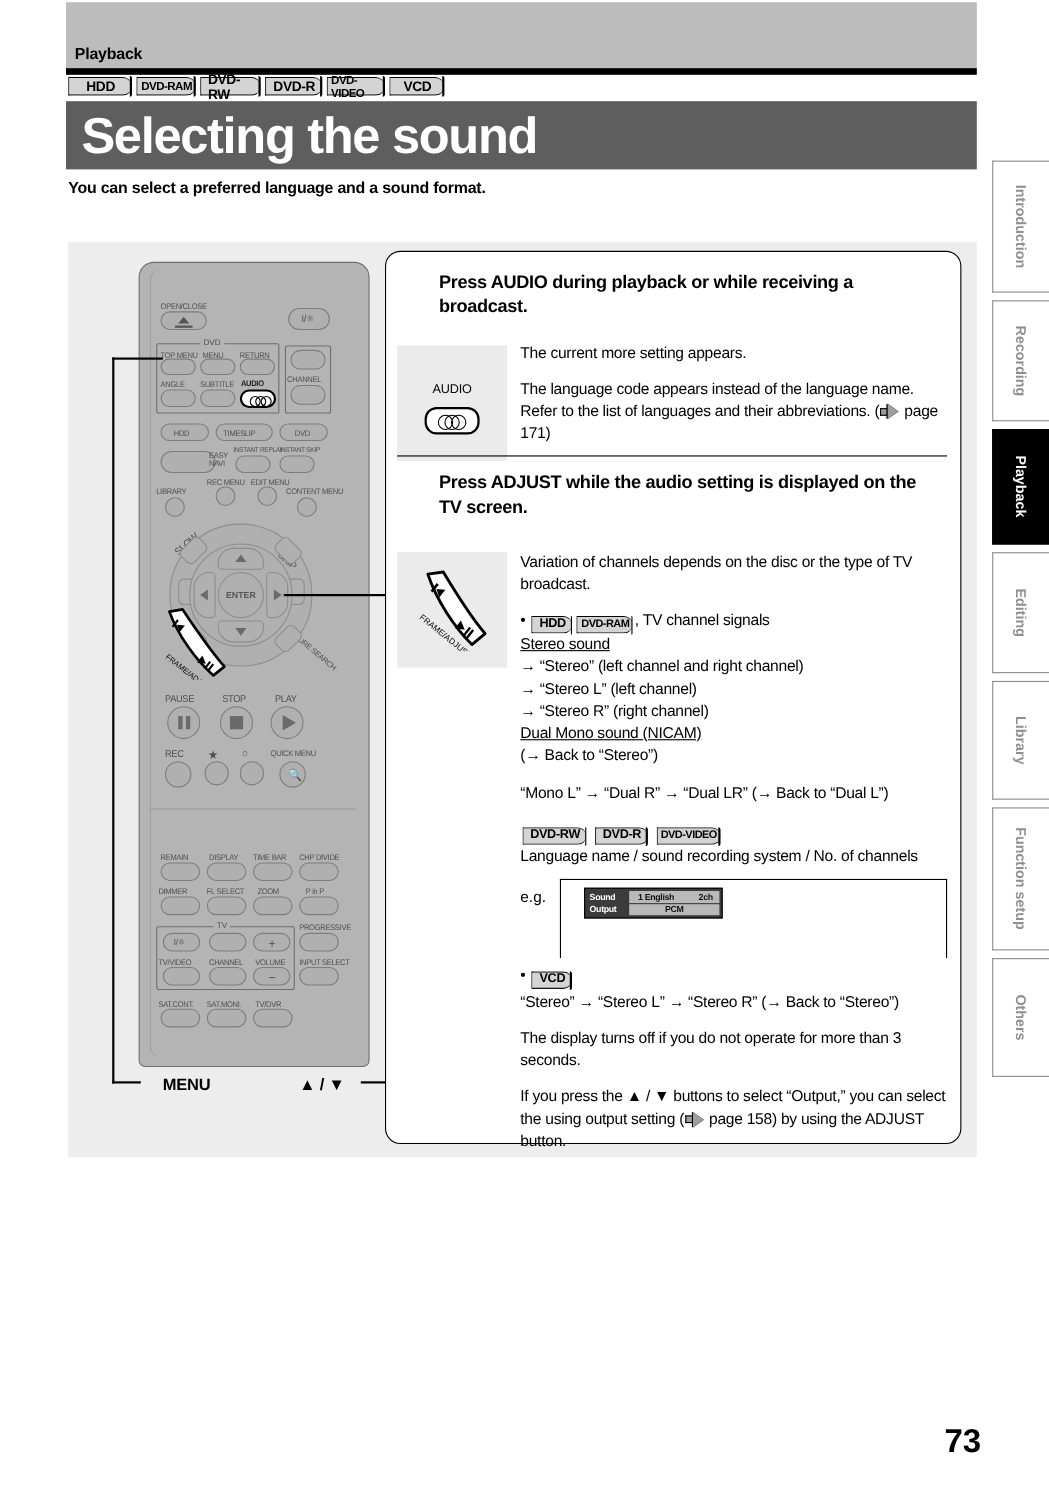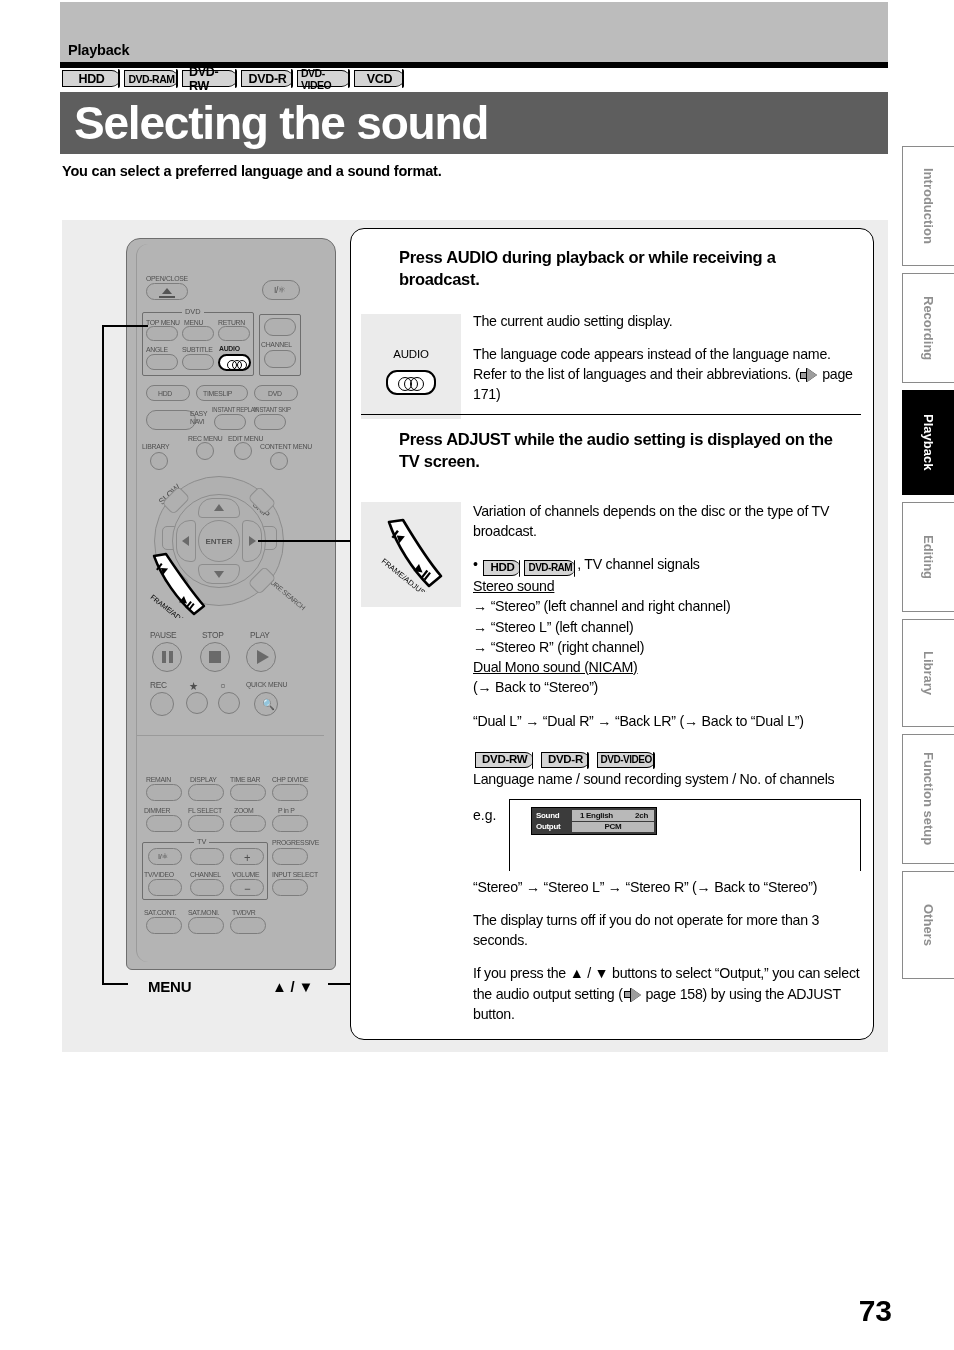--- a/index.html
+++ b/index.html
@@ -562,21 +562,21 @@
       <div class="audio-pill">
         <span class="rings">
           <i style="left:0"></i>
             <i style="left:6px"></i>
             <i style="left:12px"></i>
         </span>
       </div>
     </div>
 
     <div class="body-col b1">
-      <p class="para">The current audio setting display.</p>
+      <p class="para">The current more setting appears.</p>
       <p class="para"><span>The language code appears instead of the language name. Refer to the list of languages and their abbreviations. (</span><span class="pgarrow"></span><span> page 171)</span></p>
     </div>
 
     <div class="divider"></div>
 
     <div class="step2 step-head">Press ADJUST while the audio setting is displayed on the TV screen.</div>
 
     <div class="btn-figure fig2">
       <svg class="fa-icon" viewBox="0 0 70 74">
         <path d="M12 4 L26 2 C38 22 52 44 64 58 L52 68 C36 52 20 28 12 4 Z" fill="#ffffff" stroke="#000" stroke-width="2.6" stroke-linejoin="round"></path>
@@ -597,21 +597,21 @@
       <p class="para">Variation of channels depends on the disc or the type of TV broadcast.</p>
 
       <p class="tight">•&nbsp;<span class="inline-badge">HDD</span><span class="inline-badge sm">DVD-RAM</span><span>, TV channel signals</span></p>
       <p class="tight uline">Stereo sound</p>
       <p class="tight">→ “Stereo” (left channel and right channel)</p>
       <p class="tight">→ “Stereo L” (left channel)</p>
       <p class="tight">→ “Stereo R” (right channel)</p>
       <p class="tight uline">Dual Mono sound (NICAM)</p>
 
       <p class="tight" style="margin-bottom:14px">(→ Back to “Stereo”)</p>
-      <p class="tight" style="margin-bottom:15px">“Dual L” → “Dual R” → “Back LR” (→ Back to “Dual L”)</p>
+      <p class="tight" style="margin-bottom:15px">“Mono L” → “Dual R” → “Dual LR” (→ Back to “Dual L”)</p>
 
       <p class="tight" style="margin-bottom:1px"><span class="inline-badge">DVD-RW</span>&nbsp;<span class="inline-badge">DVD-R</span>&nbsp;<span class="inline-badge sm">DVD-VIDEO</span></p>
       <p class="tight">Language name / sound recording system / No. of channels</p>
     </div>
 
     <div class="eg-wrap">
       <div class="eg-label">e.g.</div>
       <div class="eg-frame"></div>
       <div class="osd">
         <div class="osd-row">
@@ -622,21 +622,22 @@
           </div>
         </div>
         <div class="osd-row">
           <div class="osd-key">Output</div>
           <div class="osd-val center">PCM</div>
         </div>
       </div>
     </div>
 
     <div class="body-col" style="top:648px; width:400px;">
+      <p class="tight" style="margin-bottom:2px">•&nbsp;<span class="inline-badge">VCD</span></p>
       <p class="para">“Stereo” → “Stereo L” → “Stereo R” (→ Back to “Stereo”)</p>
       <p class="para">The display turns off if you do not operate for more than 3 seconds.</p>
-      <p class="tight"><span>If you press the ▲ / ▼ buttons to select “Output,” you can select the audio output setting (</span><span class="pgarrow"></span><span> page 158) by using the ADJUST button.</span></p>
+      <p class="tight"><span>If you press the ▲ / ▼ buttons to select “Output,” you can select the using output setting (</span><span class="pgarrow"></span><span> page 158) by using the ADJUST button.</span></p>
     </div>
 
   </div>
 </div>
 
 <div class="page-num">73</div>
 
 </body></html>

